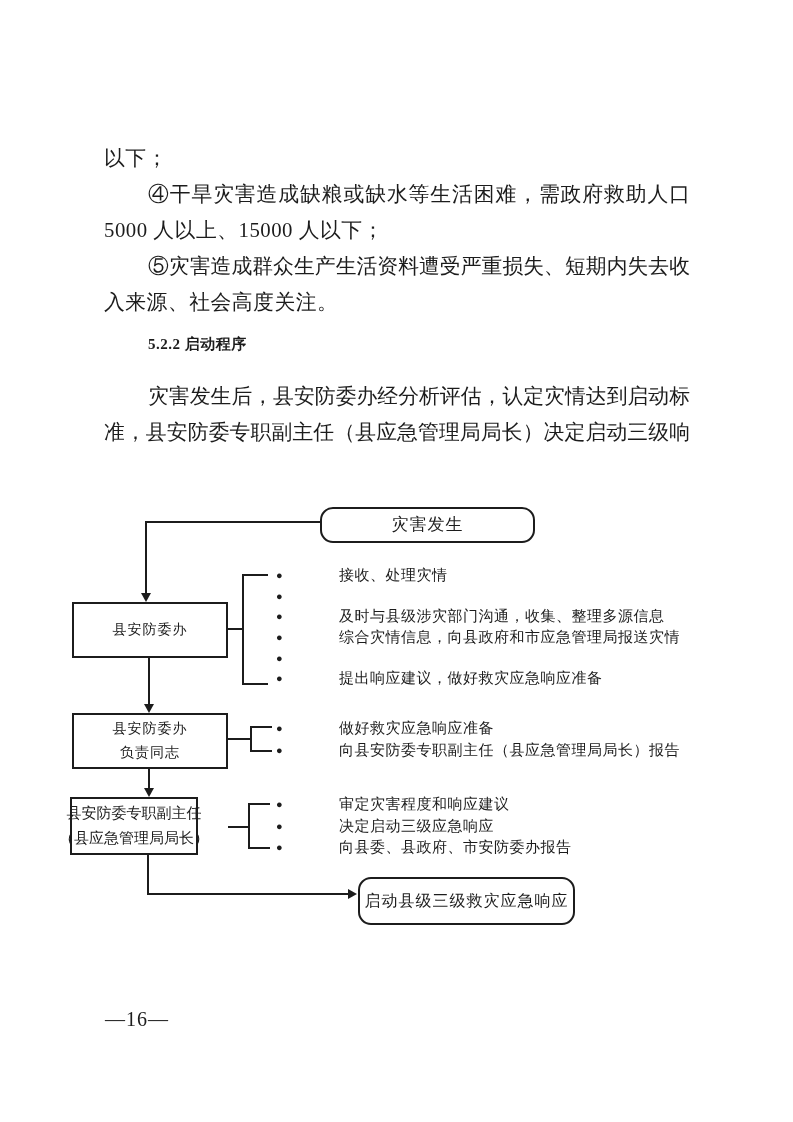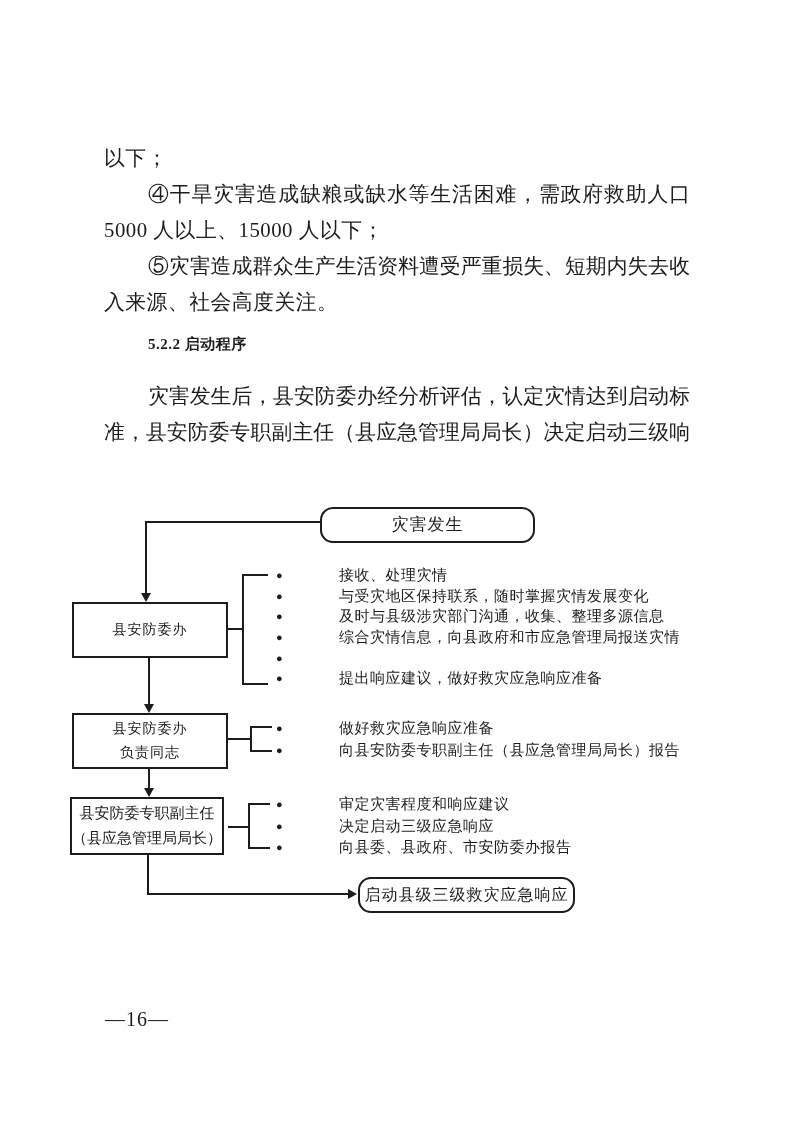--- a/index.html
+++ b/index.html
@@ -78,26 +78,26 @@
   <div class="node" style="left:72px; top:602px; width:156px; height:56px;">
     <span class="nline">县安防委办</span>
 
   </div>
 
   <div class="node" style="left:72px; top:713px; width:156px; height:56px;">
     <span class="nline">县安防委办</span>
     <span class="nline">负责同志</span>
   </div>
 
-  <div class="node small" style="left:70px; top:797px; width:154px; height:58px;">
+  <div class="node small" style="left:70px; top:797px; width:128px; height:58px;">
     <span class="nline">县安防委专职副主任</span>
     <span class="nline">（县应急管理局局长）</span>
   </div>
 
-  <div class="node rounded" style="left:358px; top:877px; width:217px; height:36px;text-align:right;">
+  <div class="node rounded" style="left:358px; top:877px; width:217px; height:48px;text-align:right;">
     <span class="nline" style="font-size:16px;">启动县级三级救灾应急响应</span>
   </div>
 
   <div class="cline" style="left:146px; top:521px; width:175px; height:2px;"></div>
   <div class="cline" style="left:145px; top:521px; width:2px; height:74px;"></div>
   <div class="arrow-down" style="left:141px; top:593px;"></div>
 
   <div class="cline" style="left:148px; top:658px; width:2px; height:48px;"></div>
   <div class="arrow-down" style="left:144px; top:704px;"></div>
 
@@ -123,21 +123,20 @@
   <div class="cline" style="left:250px; top:803px; width:20px; height:2px;"></div>
   <div class="cline" style="left:250px; top:847px; width:20px; height:2px;"></div>
 
   <div class="blist g1" style="top:565px;">
     <div class="brow">
       <span class="dot">●</span>
       <span class="btxt">接收、处理灾情</span>
     </div>
     <div class="brow">
       <span class="dot">●</span>
-      <span class="btxt">与受灾地区保持联系，随时掌握灾情发展变化</span>
     </div>
     <div class="brow">
       <span class="dot">●</span>
       <span class="btxt">及时与县级涉灾部门沟通，收集、整理多源信息</span>
     </div>
     <div class="brow">
       <span class="dot">●</span>
       <span class="btxt">综合灾情信息，向县政府和市应急管理局报送灾情</span>
     </div>
     <div class="brow">

